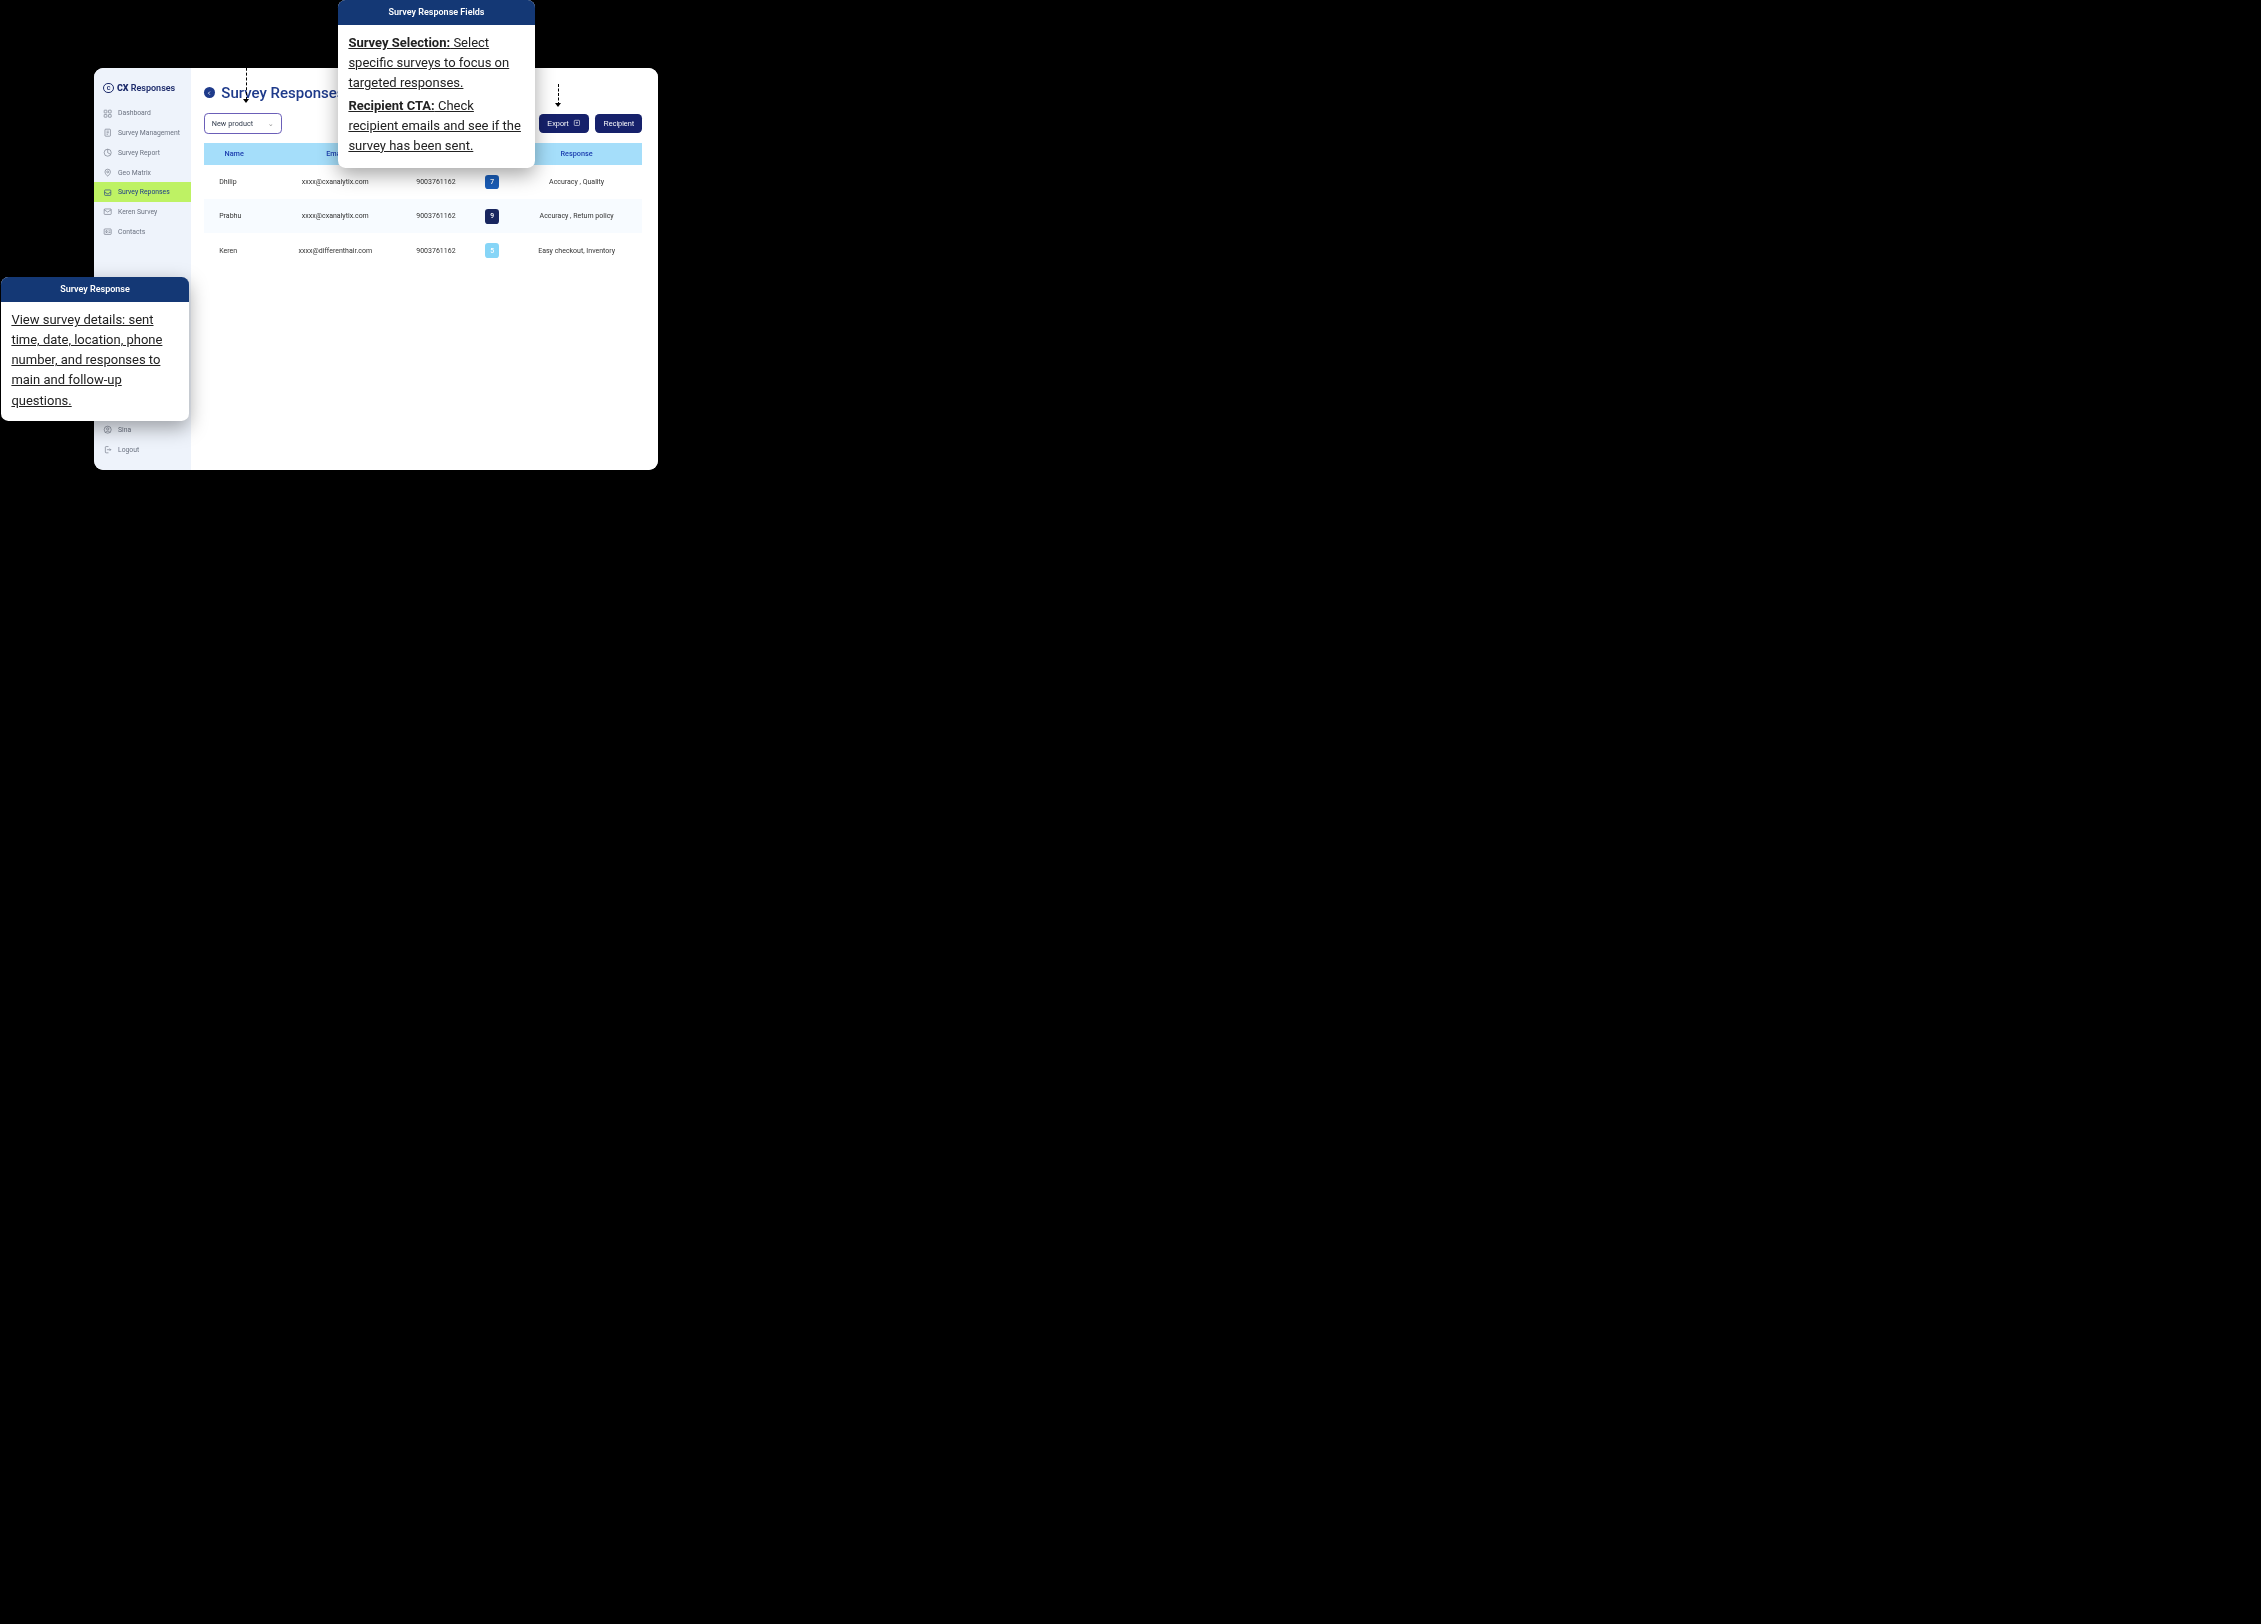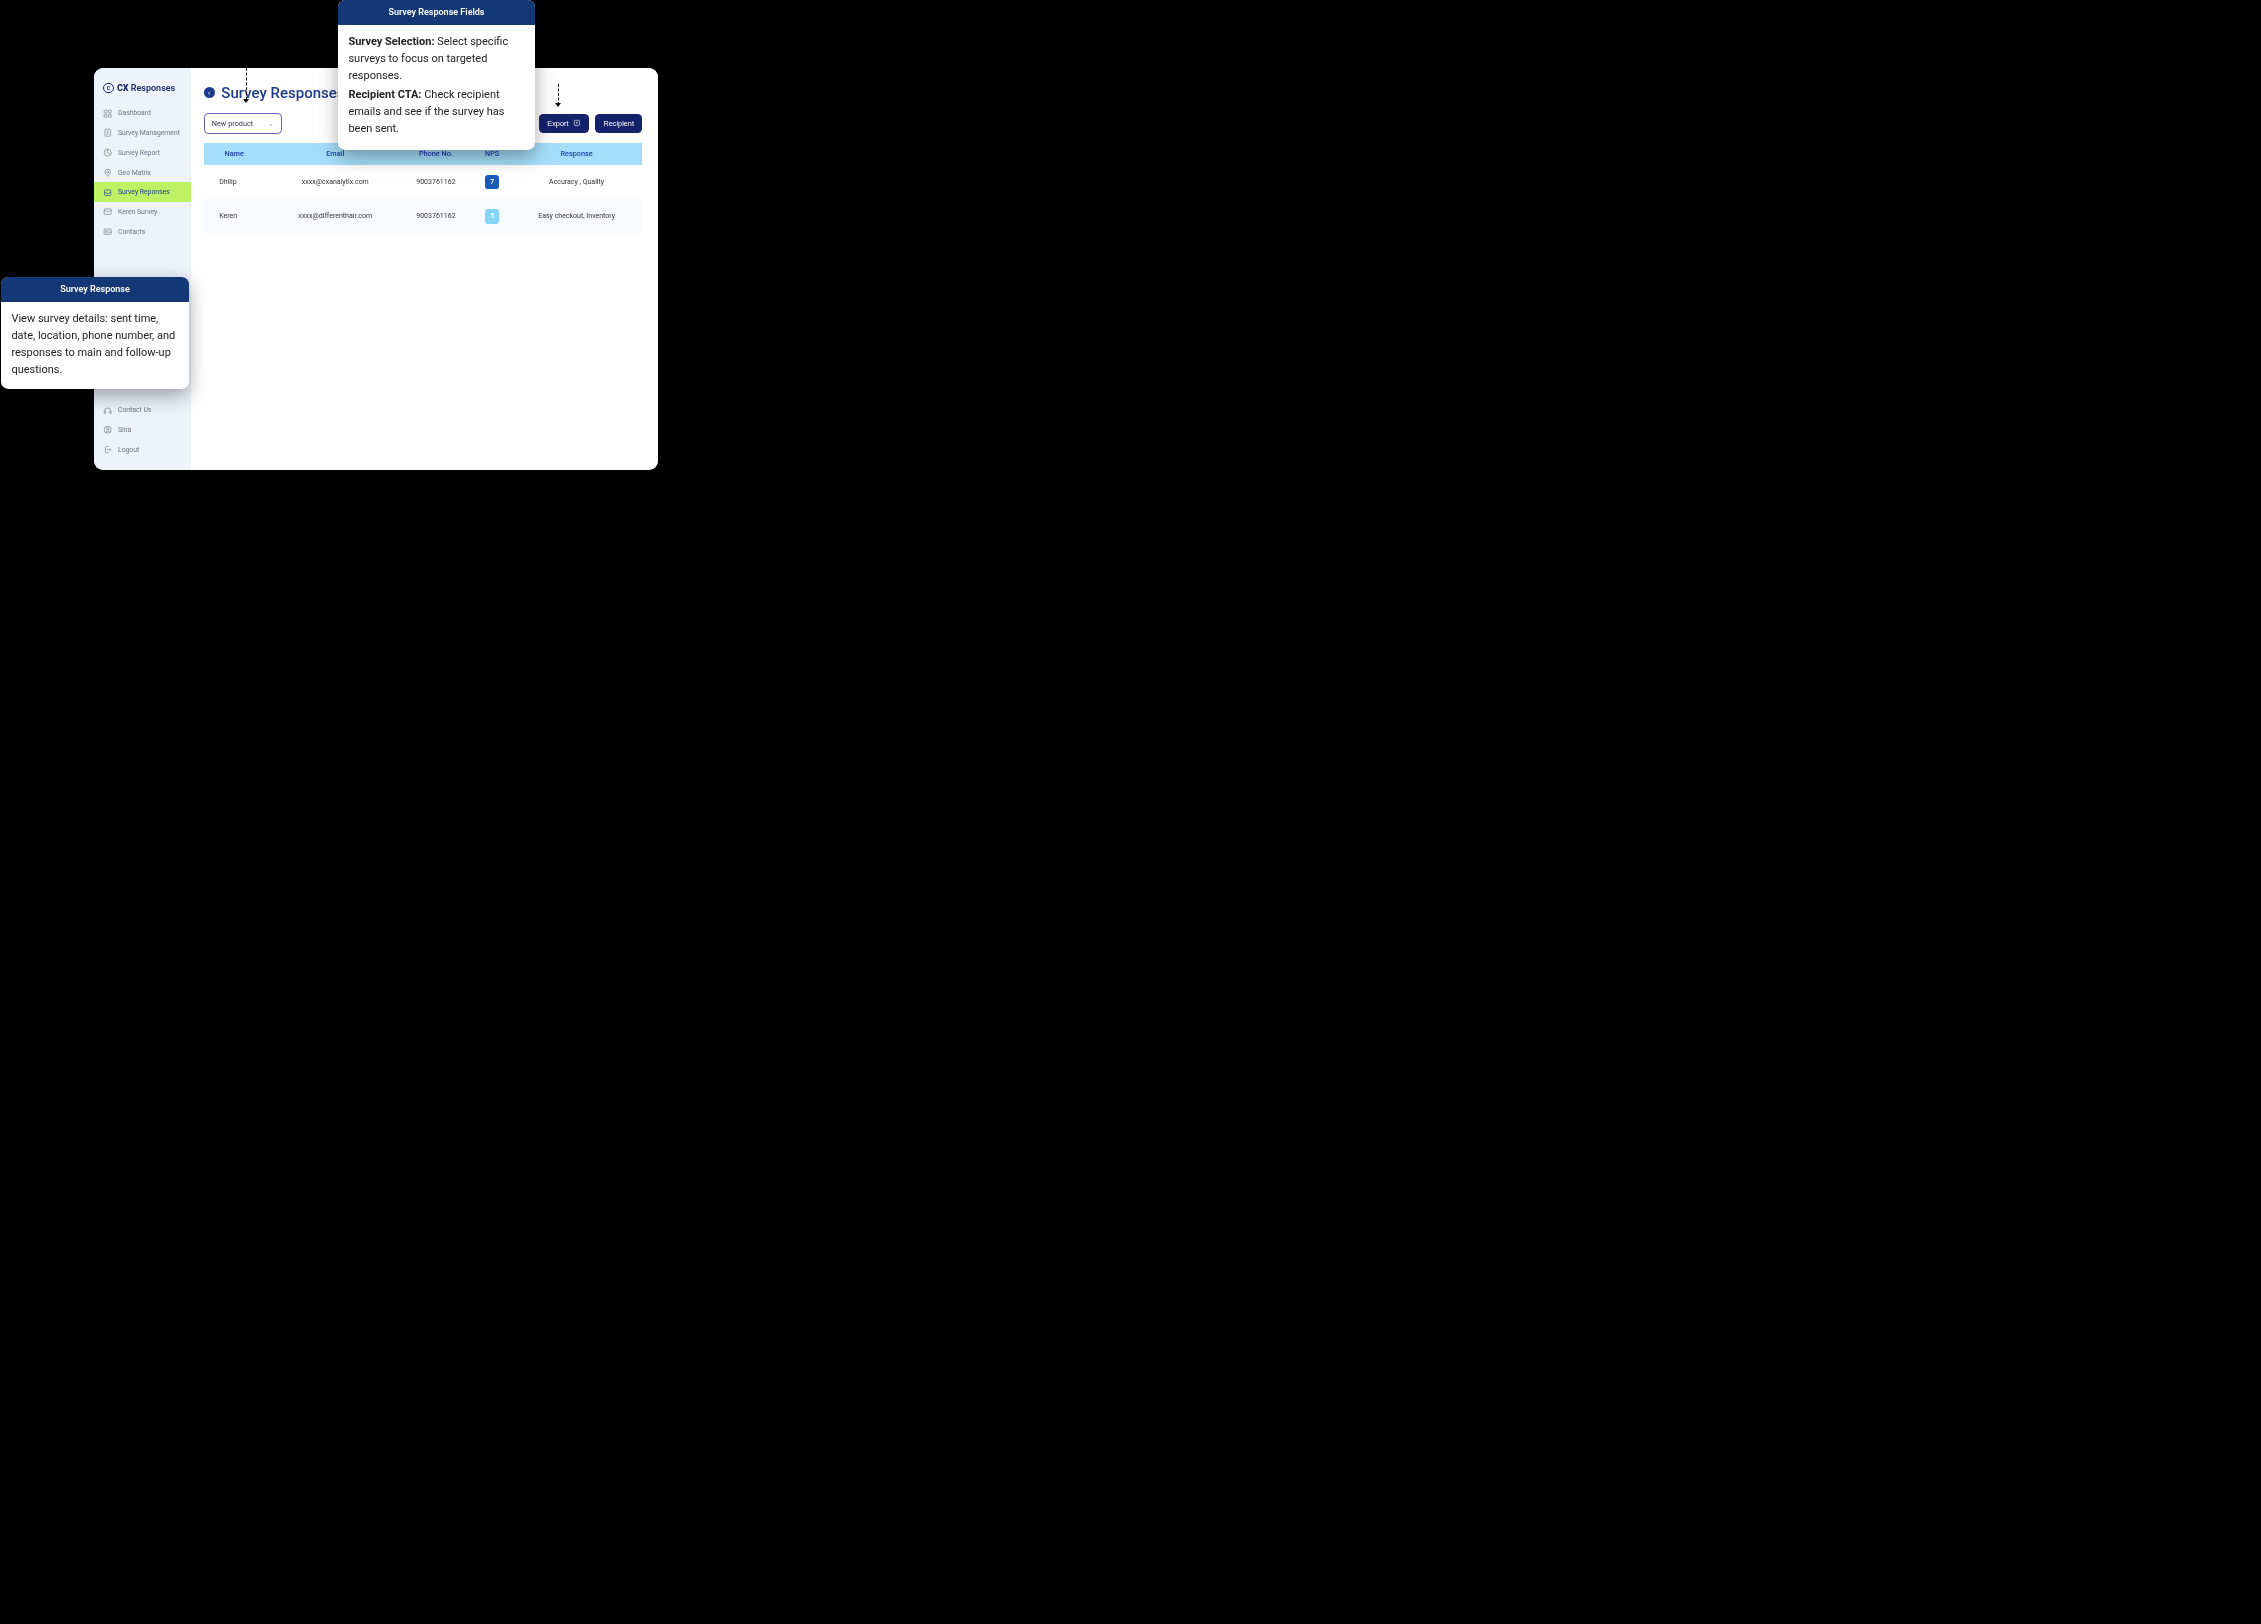--- a/index.html
+++ b/index.html
@@ -147,23 +147,24 @@
   .callout-header {
     background: #143875;
     color: #fff;
     text-align: center;
     padding: 7.3px 8.4px;
     font-weight: 600;
     font-size: 9px;
   }
   .callout-body {
     padding: 8.4px 10.4px 10.4px 10.4px;
-    font-size: 11px;
+    font-size: 13px;
     color: #222;
     line-height: 1.55;
+    text-decoration: underline;
   }
   .callout-body .def { margin-bottom: 2.1px; }
   .callout-body strong { font-weight: 700; }
 
   .arrow-dashed {
     position: absolute;
     border-left: 1px dashed #000;
     width: 0;
   }
   .arrow-head {
@@ -328,20 +329,27 @@
       </thead>
       <tbody id="tbody">
           <tr>
             <td style="padding-left:15.7px">Dhilip</td>
             <td class="center">xxxx@cxanalytix.com</td>
             <td class="center">9003761162</td>
             <td class="center"><span class="nps-badge nps-mid">7</span></td>
             <td class="center">Accuracy , Quality</td>
           </tr>
           <tr>
+            <td style="padding-left:15.7px">Prabhu</td>
+            <td class="center">xxxx@cxanalytix.com</td>
+            <td class="center">9003761162</td>
+            <td class="center"><span class="nps-badge nps-dark">9</span></td>
+            <td class="center">Accuracy , Return policy</td>
+          </tr>
+          <tr>
             <td style="padding-left:15.7px">Keren</td>
             <td class="center">xxxx@differenthair.com</td>
             <td class="center">9003761162</td>
             <td class="center"><span class="nps-badge nps-light">5</span></td>
             <td class="center">Easy checkout, Inventory</td>
           </tr>
         </tbody>
     </table>
   </main>
 </div>

